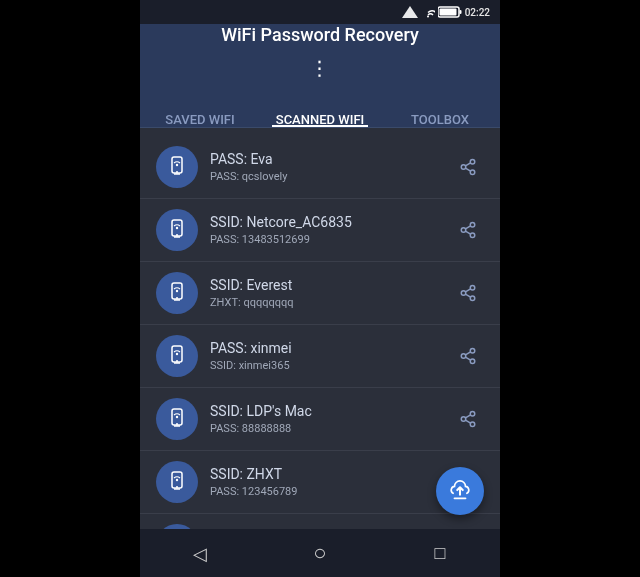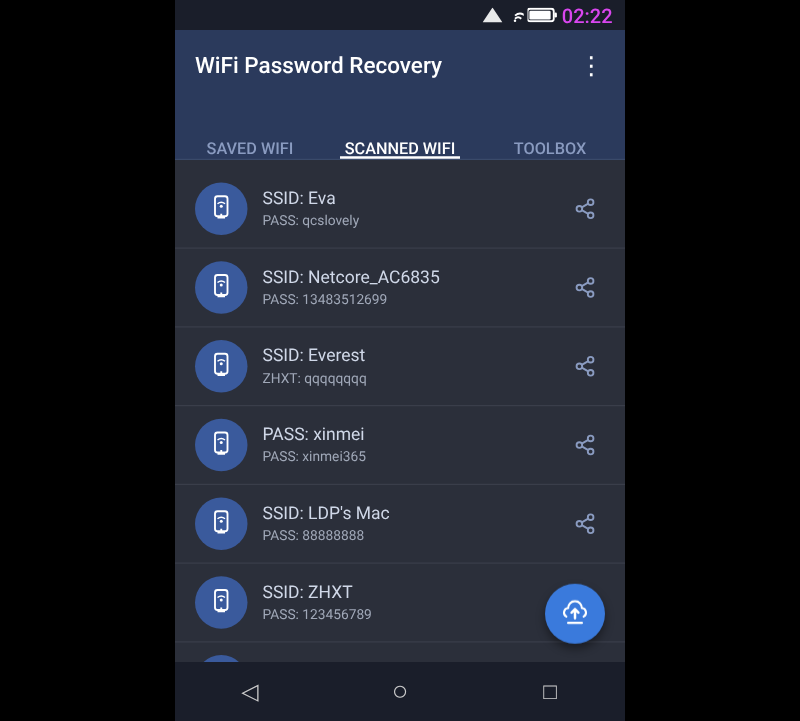--- a/index.html
+++ b/index.html
@@ -30,32 +30,33 @@
       align-items: center;
       padding: 0 10px;
       gap: 4px;
     }
     .status-icons {
       display: flex;
       align-items: center;
       gap: 3px;
     }
     .status-time {
-      color: #d946ef;
-      font-size: 16px;
+      color: #e5e5e5;
+      font-size: 10px;
       font-weight: 500;
     }
     
     .app-bar {
       background: #2b3a5c;
       height: 56px;
       display: flex;
       align-items: center;
       justify-content: space-between;
       padding: 0 16px;
+      flex-direction: column;
     }
     .app-title {
       color: #fff;
       font-size: 18px;
       font-weight: 500;
     }
     .menu-dots {
       color: #fff;
       font-size: 20px;
       cursor: pointer;
@@ -229,21 +230,21 @@
       <div class="wifi-icon-bg">
         <svg class="wifi-icon-svg" viewBox="0 0 24 24">
           <rect x="7" y="2" width="10" height="16" rx="2" fill="none" stroke="#fff" stroke-width="1.5"></rect>
           <line x1="12" y1="16" x2="12" y2="18" stroke="#fff" stroke-width="1.5"></line>
           <line x1="9" y1="19" x2="15" y2="19" stroke="#fff" stroke-width="1.5"></line>
           <path d="M9 8 Q12 5.5 15 8" stroke="#fff" stroke-width="1.2" fill="none"></path>
           <circle cx="12" cy="10" r="1.2" fill="#fff"></circle>
         </svg>
       </div>
       <div class="wifi-info">
-        <div class="wifi-ssid">SSID: Eva</div>
+        <div class="wifi-ssid">PASS: Eva</div>
         <div class="wifi-pass">PASS: qcslovely</div>
       </div>
       <div class="share-btn">
         <svg width="18" height="18" viewBox="0 0 24 24">
           <circle cx="18" cy="5" r="3" stroke="#8a9bc0" stroke-width="2" fill="none"></circle>
           <circle cx="6" cy="12" r="3" stroke="#8a9bc0" stroke-width="2" fill="none"></circle>
           <circle cx="18" cy="19" r="3" stroke="#8a9bc0" stroke-width="2" fill="none"></circle>
           <line x1="8.59" y1="13.51" x2="15.42" y2="17.49" stroke="#8a9bc0" stroke-width="2"></line>
           <line x1="15.41" y1="6.51" x2="8.59" y2="10.49" stroke="#8a9bc0" stroke-width="2"></line>
         </svg>
@@ -305,21 +306,21 @@
         <svg class="wifi-icon-svg" viewBox="0 0 24 24">
           <rect x="7" y="2" width="10" height="16" rx="2" fill="none" stroke="#fff" stroke-width="1.5"></rect>
           <line x1="12" y1="16" x2="12" y2="18" stroke="#fff" stroke-width="1.5"></line>
           <line x1="9" y1="19" x2="15" y2="19" stroke="#fff" stroke-width="1.5"></line>
           <path d="M9 8 Q12 5.5 15 8" stroke="#fff" stroke-width="1.2" fill="none"></path>
           <circle cx="12" cy="10" r="1.2" fill="#fff"></circle>
         </svg>
       </div>
       <div class="wifi-info">
         <div class="wifi-ssid">PASS: xinmei</div>
-        <div class="wifi-pass">PASS: xinmei365</div>
+        <div class="wifi-pass">SSID: xinmei365</div>
       </div>
       <div class="share-btn">
         <svg width="18" height="18" viewBox="0 0 24 24">
           <circle cx="18" cy="5" r="3" stroke="#8a9bc0" stroke-width="2" fill="none"></circle>
           <circle cx="6" cy="12" r="3" stroke="#8a9bc0" stroke-width="2" fill="none"></circle>
           <circle cx="18" cy="19" r="3" stroke="#8a9bc0" stroke-width="2" fill="none"></circle>
           <line x1="8.59" y1="13.51" x2="15.42" y2="17.49" stroke="#8a9bc0" stroke-width="2"></line>
           <line x1="15.41" y1="6.51" x2="8.59" y2="10.49" stroke="#8a9bc0" stroke-width="2"></line>
         </svg>
       </div>

